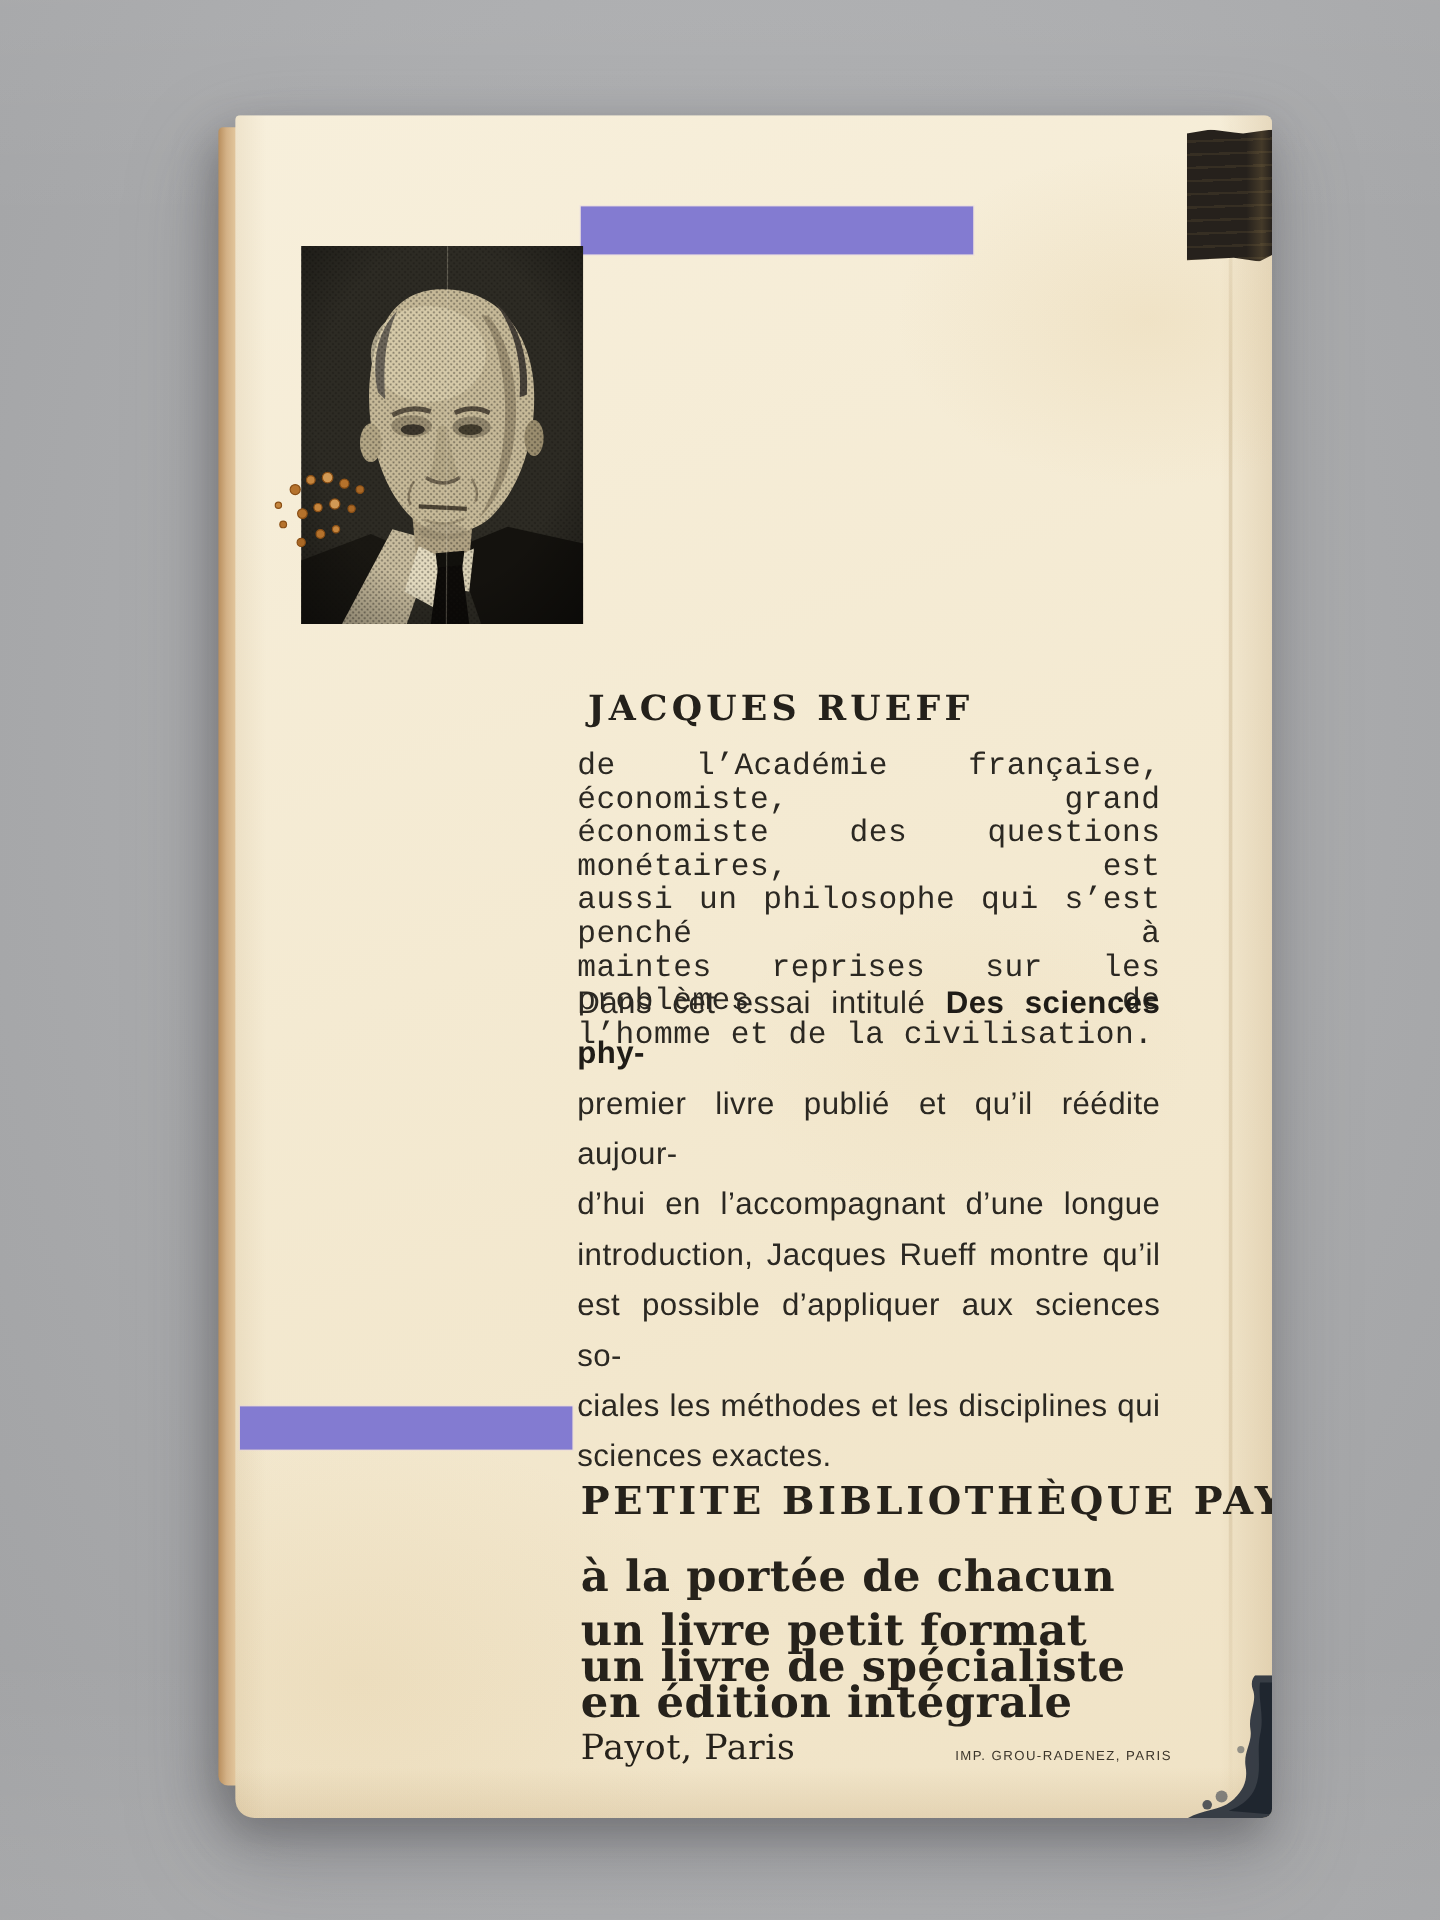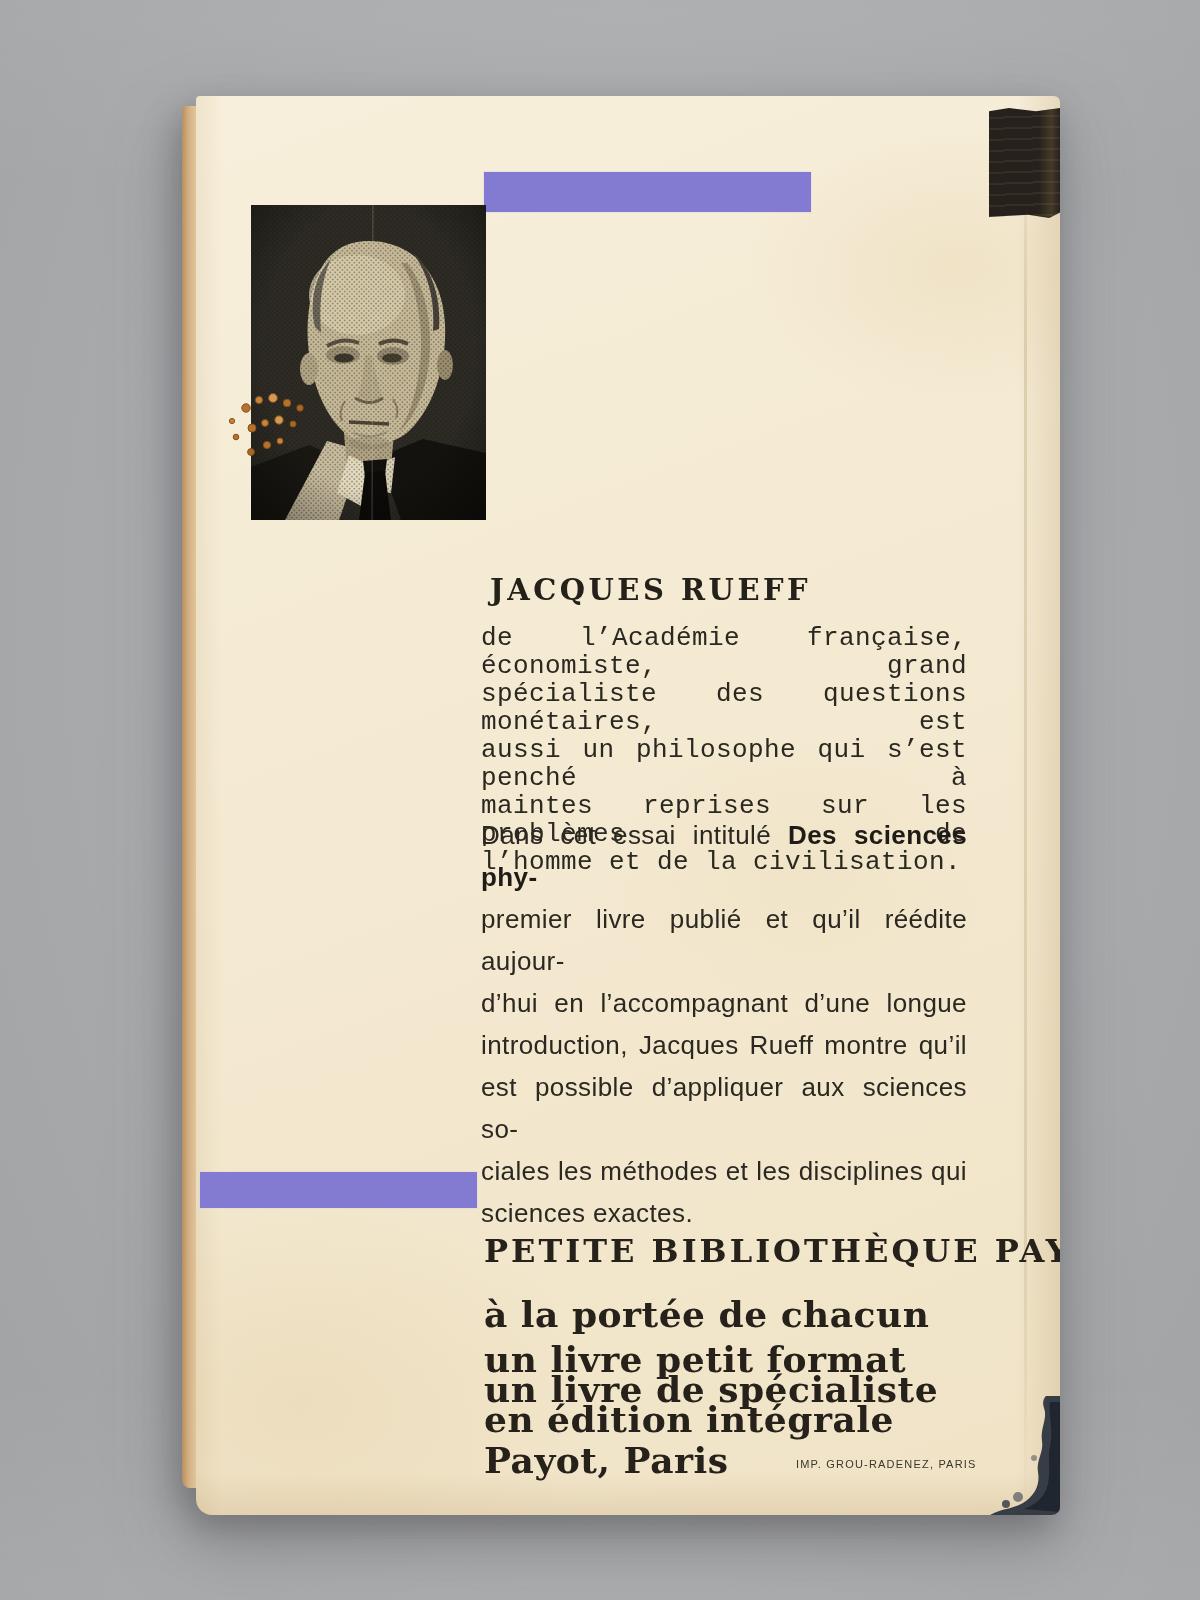--- a/index.html
+++ b/index.html
@@ -79,22 +79,22 @@
   .series-tagline{
     font-family:"DejaVu Serif", serif;font-weight:bold;
     font-size:36px;letter-spacing:.5px;margin-top:23px;white-space:nowrap;
   }
   .series-features{margin-top:9px;}
   .feature-line{
     font-family:"DejaVu Serif", serif;font-weight:bold;
     font-size:36px;letter-spacing:.5px;line-height:30px;white-space:nowrap;
   }
   .series-publisher{
-    font-family:"DejaVu Serif", serif;font-weight:bold;
-    font-size:36px;letter-spacing:.5px;margin-top:5px;white-space:nowrap;
+    font-family:"DejaVu Serif", serif;font-weight:normal;
+    font-size:29px;letter-spacing:.5px;margin-top:5px;white-space:nowrap;
   }
   .printer-credit{
     position:absolute;left:600px;top:1362px;width:230px;text-align:left;
     font-size:11px;letter-spacing:1.2px;color:#3c362b;white-space:nowrap;
   }
 </style>
 </head>
 <body>
 
 <div class="backdrop"></div>
@@ -181,21 +181,21 @@
         <circle cx="25" cy="60" r="3.4" fill="#a96826"></circle>
         <circle cx="10" cy="45" r="2.8" fill="#b5722c"></circle>
         <circle cx="6" cy="29" r="2.6" fill="#c5853d"></circle>
       </g>
     </svg>
 
     <div class="author-heading">JACQUES RUEFF</div>
 
     <div class="para para-bio" id="para-bio">
         <div class="jline">de l’Académie française, économiste, grand</div>
-        <div class="jline">spécialiste des questions monétaires, est</div>
+        <div class="jline">économiste des questions monétaires, est</div>
         <div class="jline">aussi un philosophe qui s’est penché à</div>
         <div class="jline">maintes reprises sur les problèmes de</div>
         <div class="jline jlast">l’homme et de la civilisation.</div>
       </div>
     <div class="para para-essay" id="para-essay">
         <div class="jline">Dans cet essai intitulé <strong>Des sciences phy-</strong></div>
         <div class="jline">premier livre publié et qu’il réédite aujour-</div>
         <div class="jline">d’hui en l’accompagnant d’une longue</div>
         <div class="jline">introduction, Jacques Rueff montre qu’il</div>
         <div class="jline">est possible d’appliquer aux sciences so-</div>

